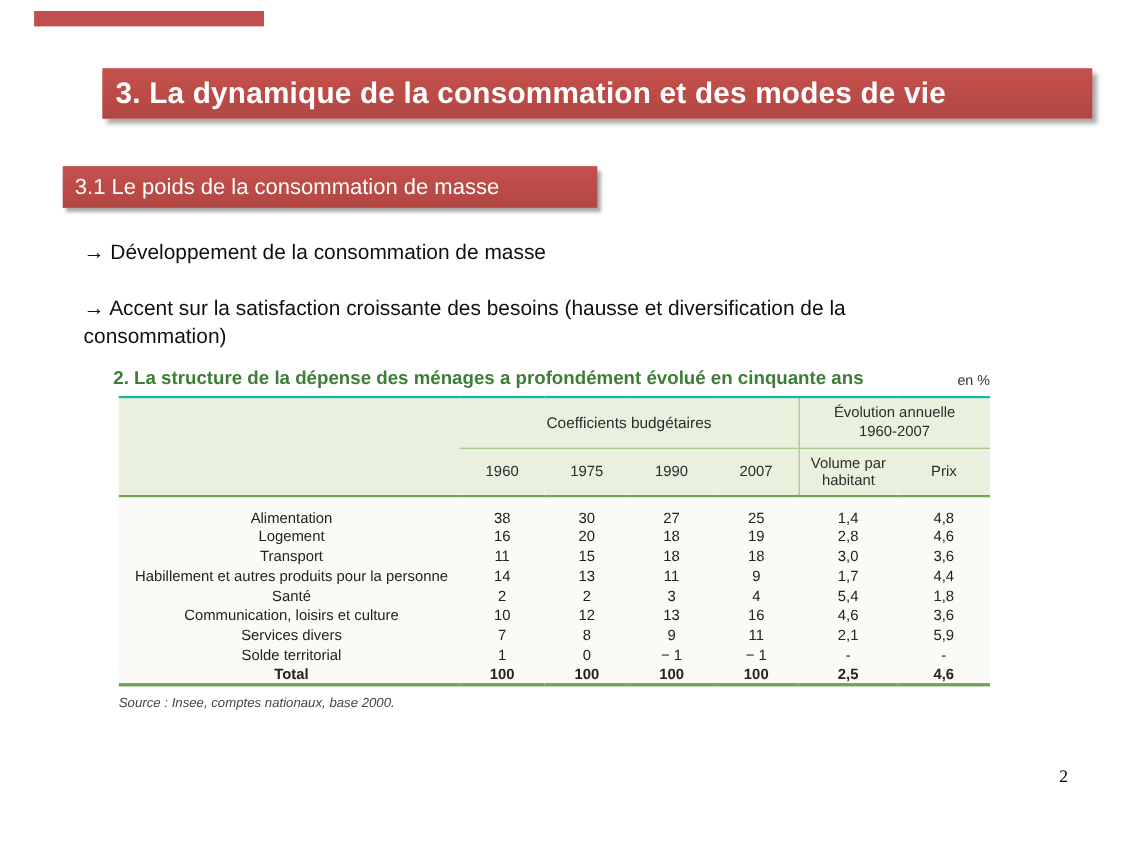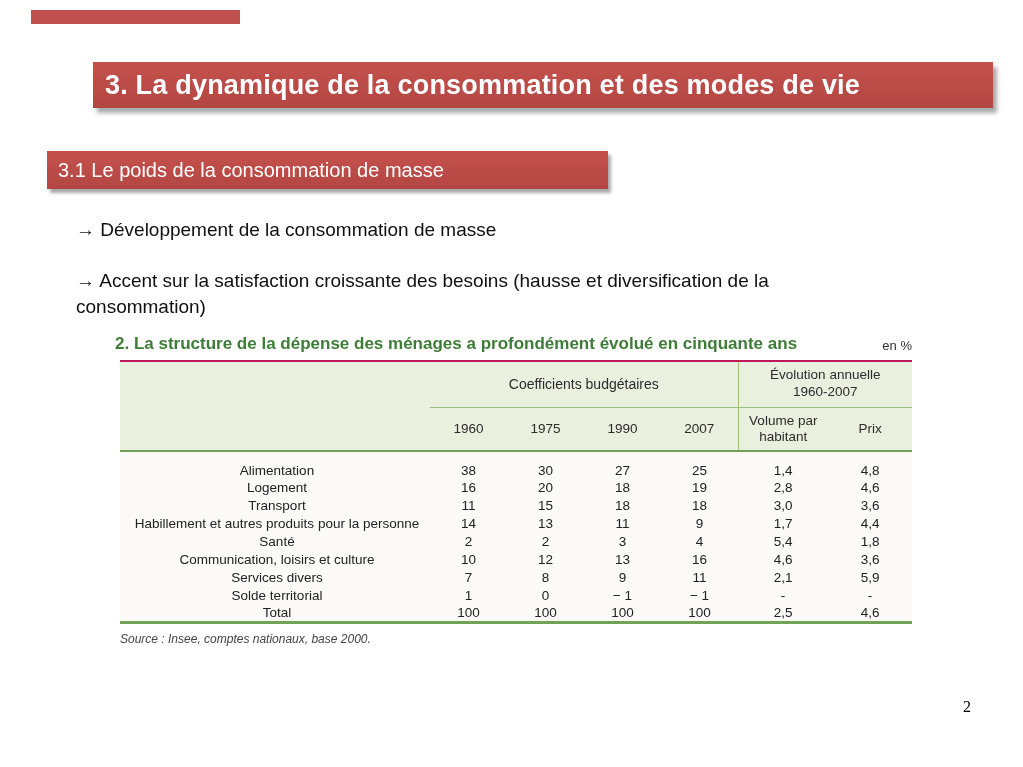--- a/index.html
+++ b/index.html
@@ -22,47 +22,47 @@
     background:linear-gradient(#c5514c, #b24643);
     box-shadow:4px 5px 4px rgba(125,125,125,.65);
     display:flex; align-items:center; padding-left:12px;margin-left:46px;
   }
   .title-banner .banner-text {
     color:#ffffff; font-size:27px; font-weight:bold; letter-spacing:.2px;
     white-space:nowrap;
   }
 
   .subtitle-banner {
-    position:absolute; left:47px; top:151px; width:561px; height:38px;
+    position:absolute; left:57px; top:151px; width:486px; height:38px;
     background:linear-gradient(#c5514c, #b24643);
     box-shadow:3px 4px 3px rgba(125,125,125,.65);
     display:flex; align-items:center; padding-left:11px;
   }
   .subtitle-banner .banner-text { color:#ffffff; font-size:20px; white-space:nowrap; }
 
   .bullet {
     position:absolute; left:76px; color:#101010;
     font-size:19px; line-height:1.38;
   }
   .bullet-1 { top:217px; width:860px; }
   .bullet-2 { top:268px; width:800px; }
 
-  .figure { position:absolute; left:96px; top:334px; width:840px; }
+  .figure { position:absolute; left:84px; top:334px; width:840px; }
   .fig-head {
     margin-left:19px; width:797px;
     display:flex; justify-content:space-between; align-items:flex-end;
     padding-bottom:6px;
   }
   .fig-title { color:#3e7d37; font-size:17px; font-weight:bold; }
   .fig-unit { color:#333333; font-size:13px; padding-bottom:1px; }
 
   table.insee-table {
     margin-left:24px; width:792px;
     border-collapse:collapse; table-layout:fixed;
-    border-top:2px solid #be185d;
+    border-top:2px solid #14b8a6;
     border-bottom:3px solid #70a355;
     background:#fbfaf6;
     color:#222222;
   }
   thead { background:#e9f0dd; }
   thead th { font-weight:normal; color:#2c2c2c; }
   th.group-coef {
     height:46px; text-align:center; vertical-align:middle;
     font-size:14px; border-bottom:1px solid #9bbd7e;
   }
@@ -73,21 +73,21 @@
   }
   tr.cols-row th {
     height:44px; text-align:center; vertical-align:middle;
     font-size:13.5px; border-bottom:2px solid #70a355;
   }
   tr.cols-row th.col-evo { white-space:pre-line; line-height:1.2; }
   tr.cols-row th.col-evo-first { border-left:1px solid #9bbd7e; }
   tbody td { height:18px; font-size:13.5px; text-align:center; }
   tbody td.row-label { text-align:center; padding-left:4px; }
   tbody tr:first-child td { padding-top:11px; }
-  tbody tr.total-row td { font-weight:normal; }
+  tbody tr.total-row td { font-weight:bold; }
 
   .fig-source {
     margin:8px 0 0 24px; font-size:12px; font-style:italic; color:#444444;
   }
 
   .footer-text {
     position:absolute; left:0; right:0; top:699px;
     text-align:center; font-family:"Liberation Serif", serif;
     font-size:17px; line-height:1.12; color:#000000;
   }

